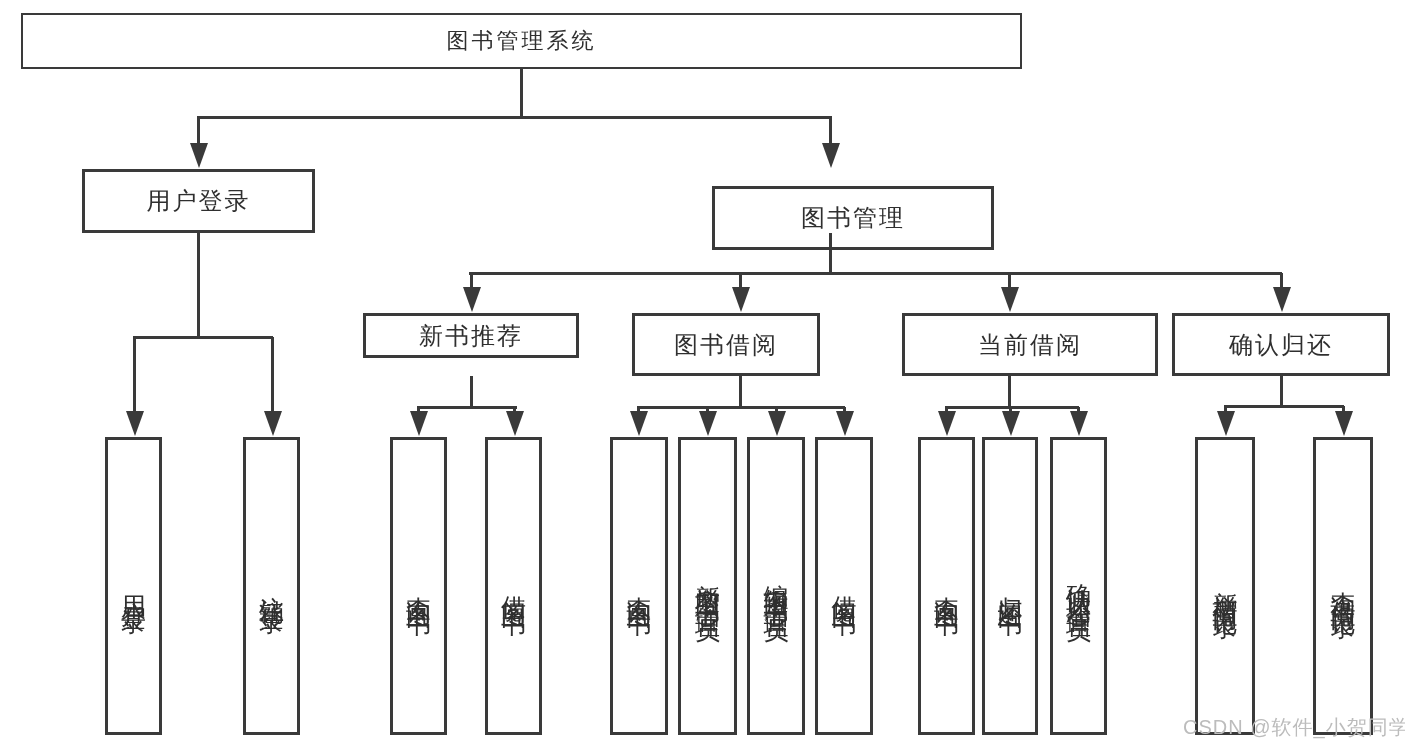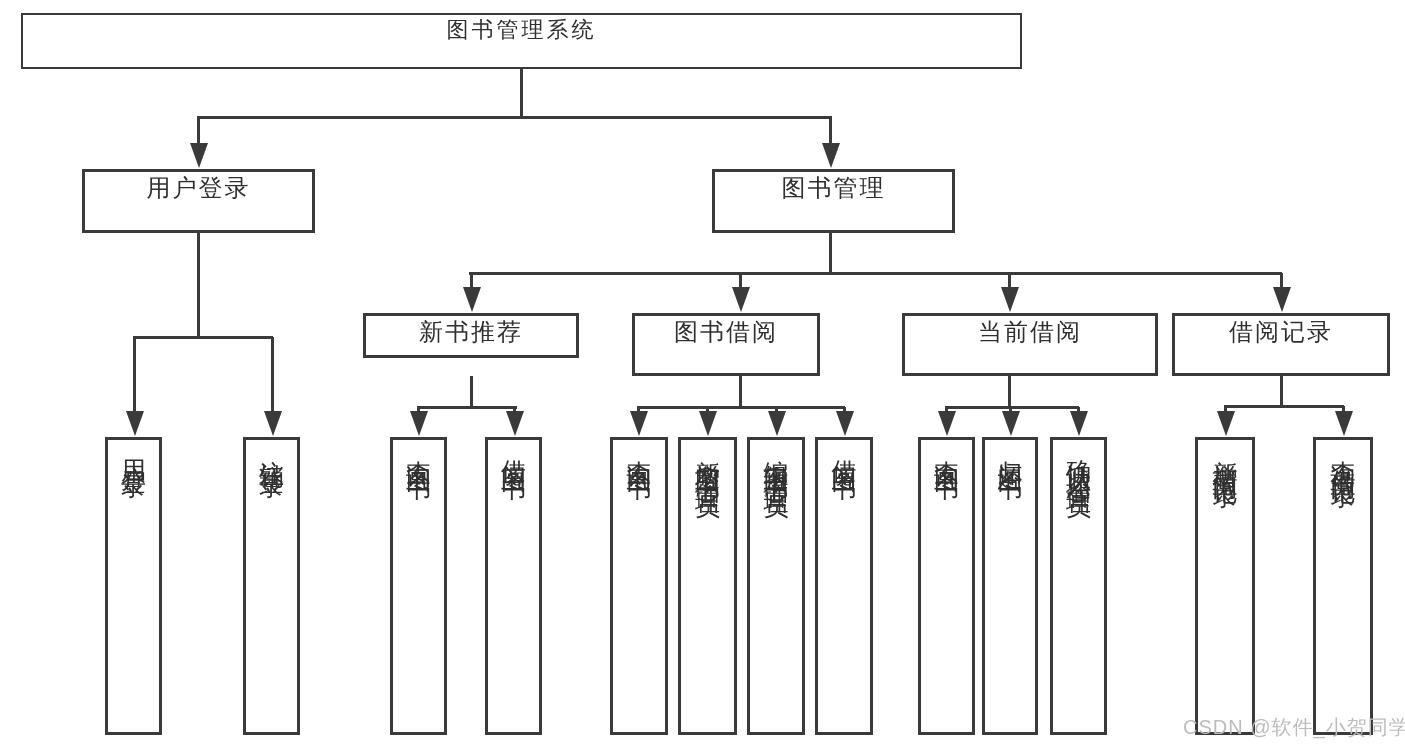--- a/index.html
+++ b/index.html
@@ -6,21 +6,21 @@
   .stage {
     position:relative; width:1405px; height:747px;
     background:var(--page_bg,#ffffff); overflow:hidden;
     font-family:"Liberation Sans","DejaVu Sans",sans-serif;
     color:var(--text,#2f2f2f);
   }
   .node {
     position:absolute; box-sizing:border-box;
     background:var(--node_bg,#ffffff);
     border:3px solid var(--line,#3a3a3a);
-    display:flex; justify-content:center;
+    display:flex; align-items:center; justify-content:center;
   }
   .node.root { border-width:2px; }
   .root  span { font-size:22px; letter-spacing:3px; white-space:nowrap; }
   .hnode span { font-size:24px; letter-spacing:2px; white-space:nowrap; }
   .leaf  span {
     writing-mode:vertical-rl; text-orientation:mixed;
     font-size:25px; letter-spacing:5px; line-height:1;
   }
   .vline { position:absolute; width:3px;  background:var(--line,#3a3a3a); }
   .hline { position:absolute; height:3px; background:var(--line,#3a3a3a); }
@@ -47,21 +47,21 @@
   </div>
 
   <div class="vline" style="left:520px; top:69px;  height:48px"></div>
   <div class="hline" style="left:197px; top:116px; width:635px"></div>
   <div class="arrow" style="left:197px; top:117px; height:27px"></div>
   <div class="arrow" style="left:829px; top:117px; height:27px"></div>
 
   <div class="node hnode" style="left:82px; top:169px; width:233px; height:64px">
     <span>用户登录</span>
   </div>
-  <div class="node hnode" style="left:712px; top:169px; width:243px; height:64px">
+  <div class="node hnode" style="left:712px; top:186px; width:282px; height:64px">
     <span>图书管理</span>
   </div>
 
   <div class="vline" style="left:197px;  top:233px; height:104px"></div>
   <div class="hline" style="left:133px;  top:336px; width:140px"></div>
   <div class="arrow" style="left:133px;  top:337px; height:75px"></div>
   <div class="arrow" style="left:271px;  top:337px; height:75px"></div>
 
   <div class="vline" style="left:829px;  top:233px; height:40px"></div>
   <div class="hline" style="left:469px;  top:272px; width:813px"></div>
@@ -73,21 +73,21 @@
   <div class="node hnode" style="left:363px;  top:313px; width:216px; height:45px">
     <span>新书推荐</span>
   </div>
   <div class="node hnode" style="left:632px;  top:313px; width:188px; height:63px">
     <span>图书借阅</span>
   </div>
   <div class="node hnode" style="left:902px;  top:313px; width:256px; height:63px">
     <span>当前借阅</span>
   </div>
   <div class="node hnode" style="left:1172px; top:313px; width:218px; height:63px">
-    <span>借阅记录</span>
+    <span>确认归还</span>
   </div>
 
   <div class="vline" style="left:470px;  top:376px; height:31px"></div>
   <div class="hline" style="left:417px;  top:406px; width:100px"></div>
   <div class="arrow" style="left:417px;  top:407px; height:5px"></div>
   <div class="arrow" style="left:513px;  top:407px; height:5px"></div>
 
   <div class="vline" style="left:739px;  top:376px; height:31px"></div>
   <div class="hline" style="left:637px;  top:406px; width:208px"></div>
   <div class="arrow" style="left:637px;  top:407px; height:5px"></div>

